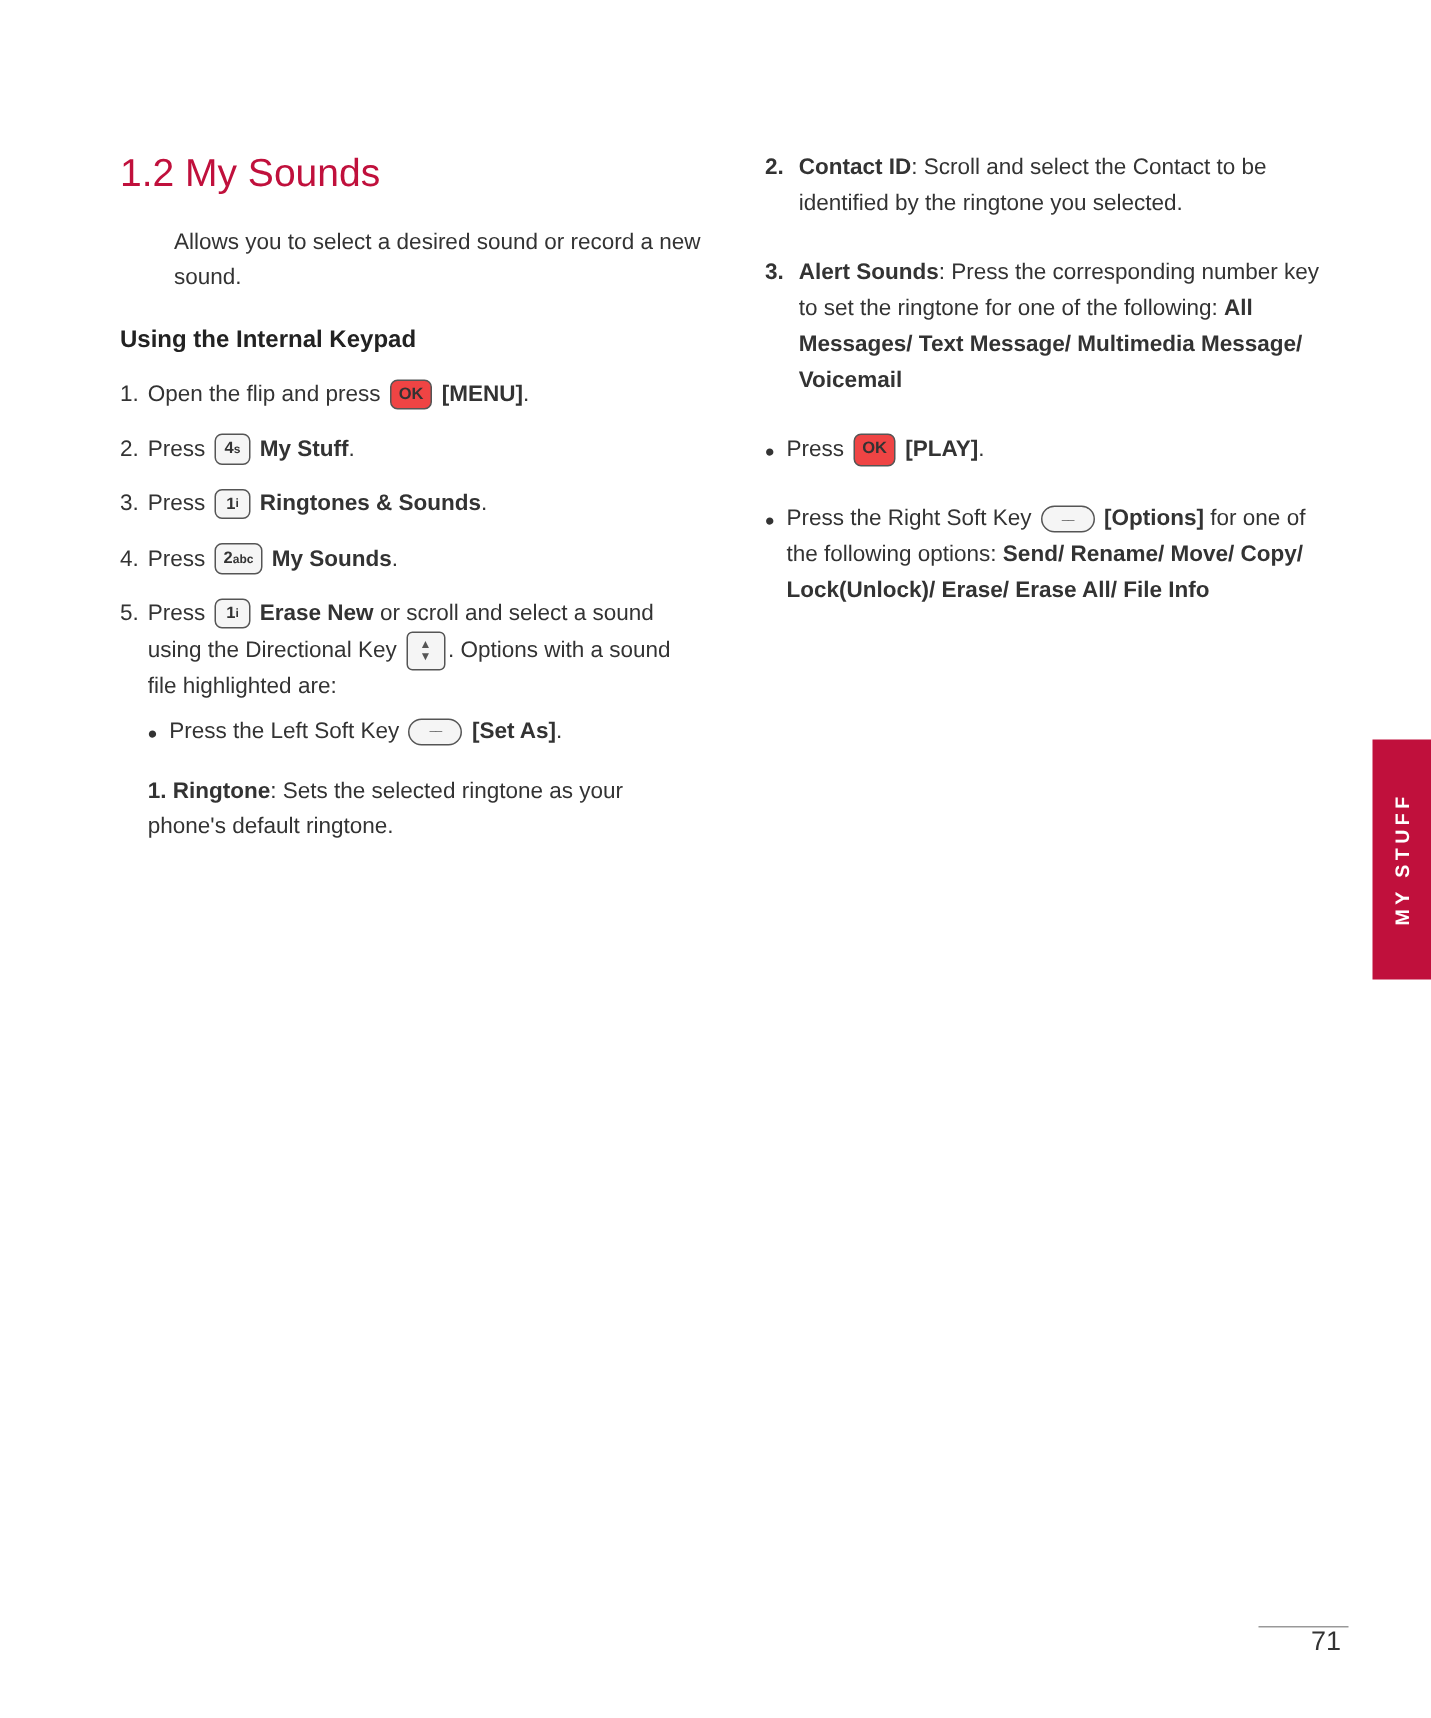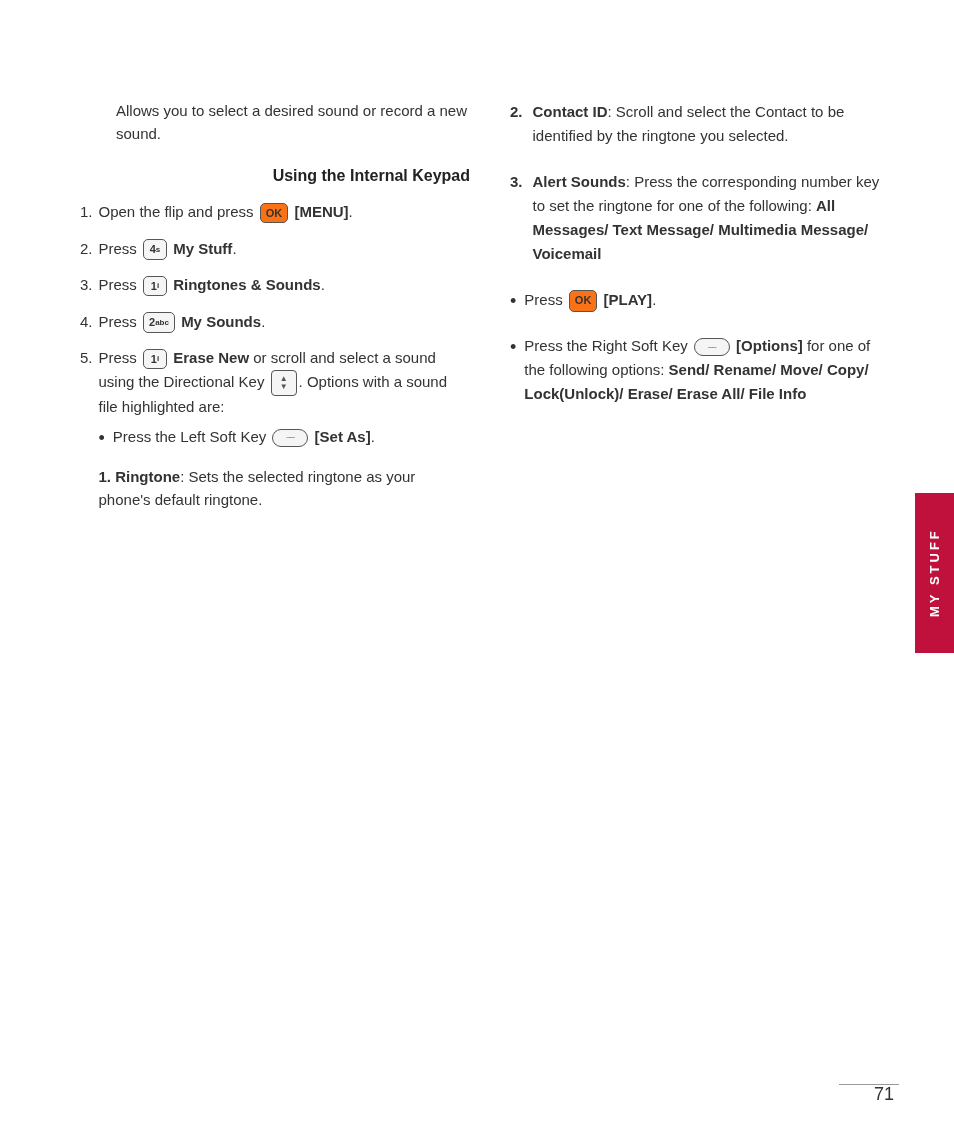--- a/index.html
+++ b/index.html
@@ -51,21 +51,20 @@
       line-height: 1.5;
       margin-bottom: 22px;
       margin-left: 36px;
     }
 
     .subsection-heading {
       font-size: 16px;
       font-weight: bold;
       color: #222;
       margin-bottom: 16px;
-      text-align: right;
     }
 
     .step-list {
       list-style: none;
       padding: 0;
     }
 
     .step-item {
       font-size: 15px;
       color: #333;
@@ -108,21 +107,21 @@
       justify-content: center;
       border: 1.5px solid #555;
       border-radius: 5px;
       font-size: 11px;
       font-weight: bold;
       padding: 1px 5px;
       min-width: 28px;
       min-height: 20px;
       vertical-align: middle;
       margin: 0 2px;
-      background: #f97316;
+      background: #ef4444;
       color: #333;
     }
 
     .bold-text {
       font-weight: bold;
     }
 
     .sub-bullet-list {
       list-style: none;
       padding: 0;
@@ -295,20 +294,21 @@
       gap: 8px;
     }
   </style>
 </head>
 <body>
 
 <div class="page">
   <div class="main-content">
 
     <div class="left-column">
+      <h1 class="section-title">1.2 My Sounds</h1>
 
       <p class="intro-text">Allows you to select a desired sound or record a new sound.</p>
 
       <p class="subsection-heading">Using the Internal Keypad</p>
 
       <ol class="step-list">
 
         <li class="step-item">
           <span class="step-number">1.</span>
           <span class="step-content">

